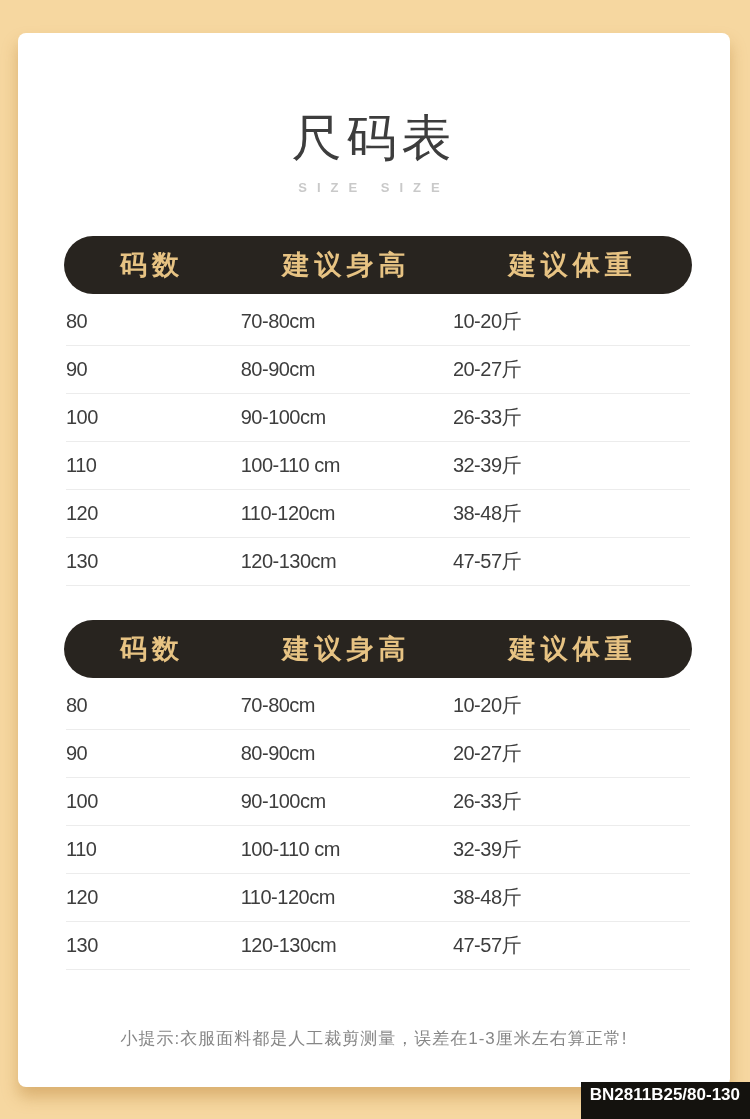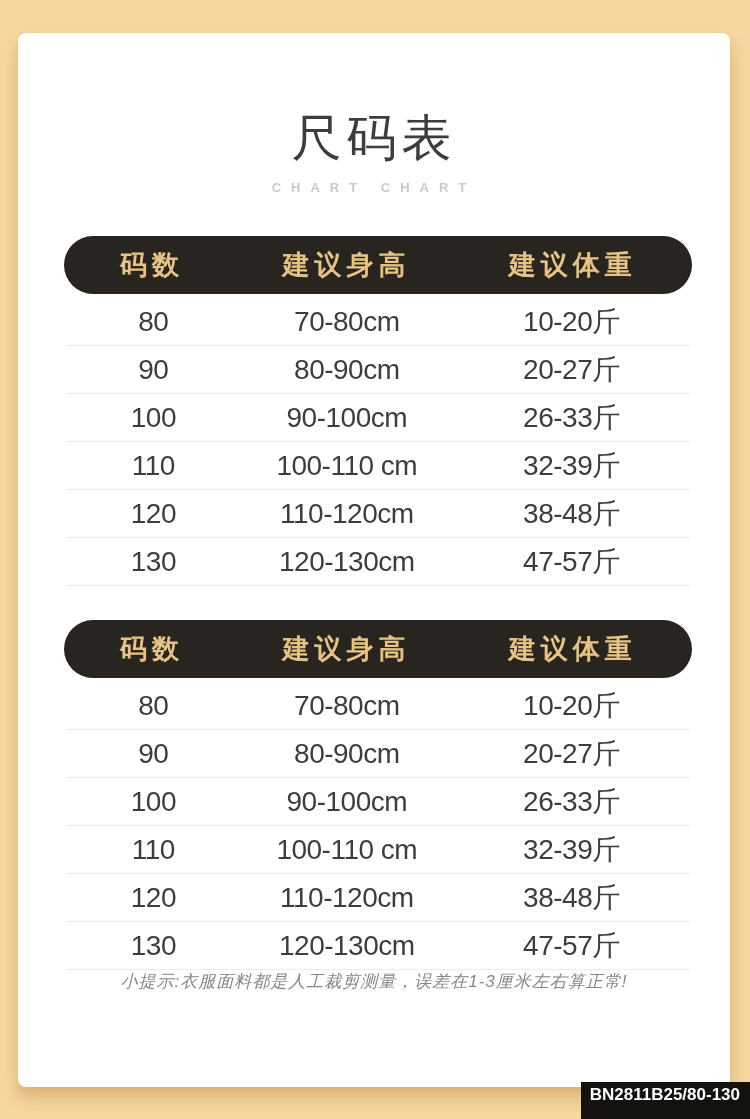--- a/index.html
+++ b/index.html
@@ -38,39 +38,38 @@
   .t-head .cell{
     text-align:center; color:var(--header-text); font-size:27px; font-weight:bold;
     letter-spacing:5px;
   }
   .t-rows{ margin:4px 40px 0 40px; }
   .t-row{
     height:48px; display:grid; grid-template-columns:28% 34% 38%; align-items:center;
     border-bottom:1px solid var(--divider);
   }
   .t-row .cell{
-    text-align:center; color:var(--body-text); font-size:28px; letter-spacing:-0.5px;
+    color:var(--body-text); font-size:20px; letter-spacing:-0.5px;
   }
   .note{
-    text-align:center; font-size:17px; color:var(--note-text);
+    margin-top:57px; text-align:center; font-size:17px; color:var(--note-text);
     letter-spacing:1px;
-    font-style:italic;
   }
   .badge{
     position:absolute; right:0; bottom:0; height:37px; line-height:26px;
     background:var(--badge-bg); color:var(--badge-text);
     font-size:17px; font-weight:bold; padding:0 10px 0 9px; letter-spacing:0;
   }
 </style>
 </head>
 <body>
 
 <div class="card">
   <h1 class="title">尺码表</h1>
-  <div class="subtitle">CHART CHART</div>
+  <div class="subtitle">SIZE SIZE</div>
 
   <section class="size-table">
     <div class="t-head">
         <div class="cell">码数</div>
         <div class="cell">建议身高</div>
         <div class="cell">建议体重</div>
       </div>
     <div class="t-rows">
         <div class="t-row">
           <div class="cell">80</div>

